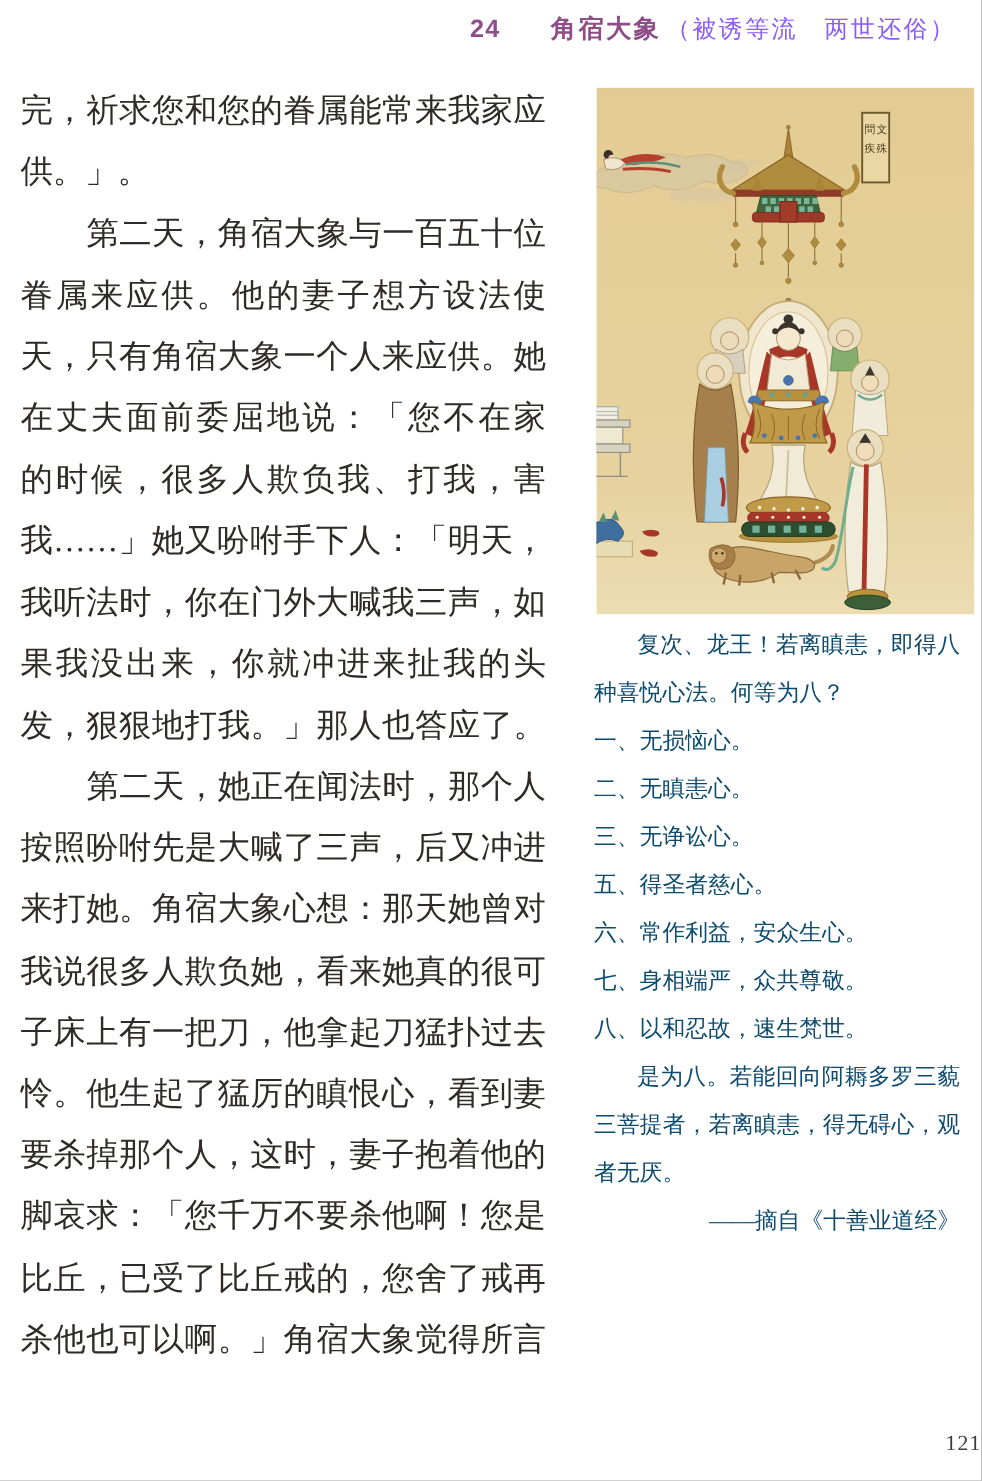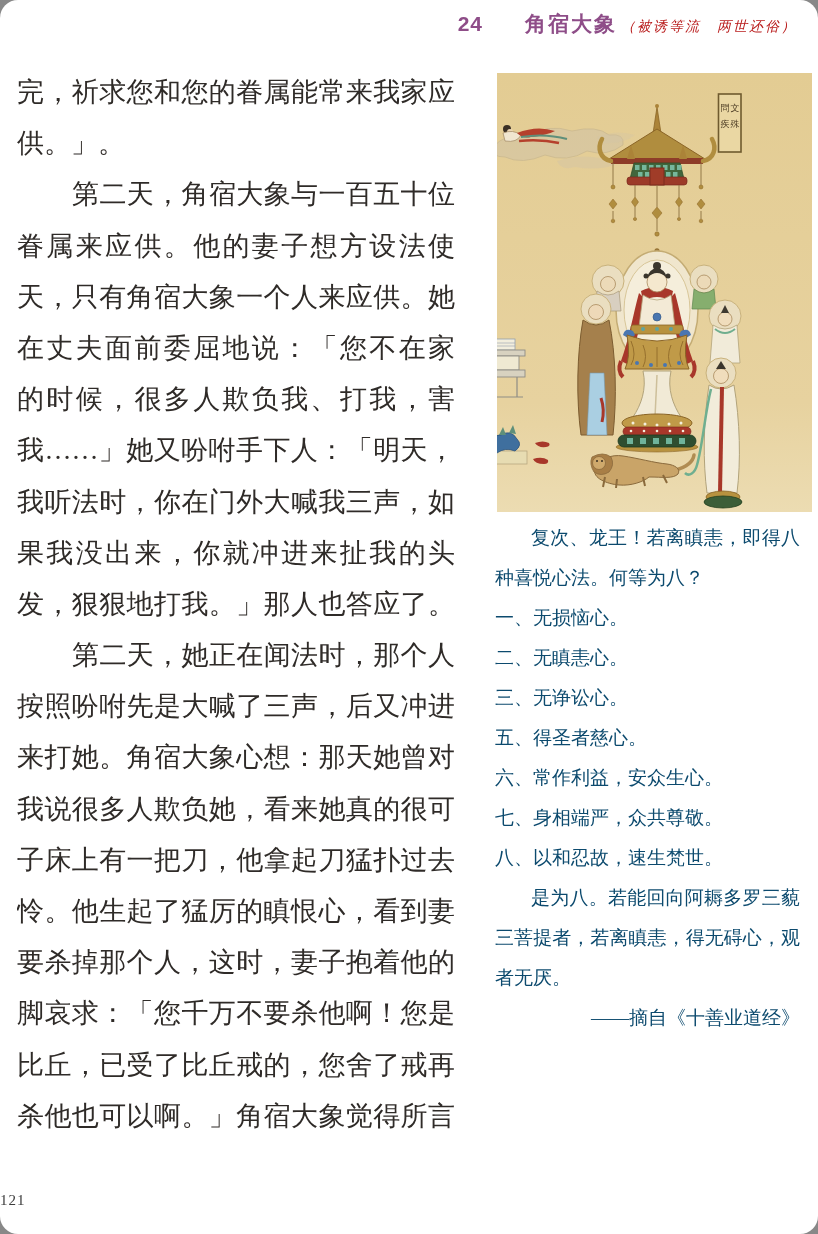--- a/index.html
+++ b/index.html
@@ -3,37 +3,36 @@
 <meta charset="utf-8">
 <style>
   html,body{margin:0;padding:0;background:#888;}
   .page{
     position:relative;
     width:818px;height:1234px;
     background:#ffffff;
     font-family:"Liberation Serif","DejaVu Serif",serif;
     overflow:hidden;
     margin:0 auto;
-    border-radius:18px;
   }
   
   .header{
     position:absolute;top:10px;right:21px;
     white-space:nowrap;
     display:flex;align-items:baseline;
   }
   .header .num{
     color:#8e4d88;font-weight:bold;font-size:21px;letter-spacing:1px;margin-right:6px;
     font-family:"Liberation Sans","DejaVu Sans",sans-serif;
   }
   .header .title{
     color:#8e4d88;font-weight:bold;font-size:21px;letter-spacing:2px;margin-left:36px;
   }
   .header .subtitle{
-    color:#b91c1c;font-size:14px;letter-spacing:2px;margin-left:4px;font-style:italic;
+    color:#8b5cf6;font-size:20px;letter-spacing:2px;margin-left:4px;
   }
   
   .lcol{
     position:absolute;left:17px;top:67px;width:438px;
     color:#2f2b28;
   }
   .lcol .line{
     height:51.2px;line-height:51.2px;font-size:27px;
     text-align:justify;text-align-last:justify;
     overflow:hidden;white-space:nowrap;
@@ -53,21 +52,21 @@
   .rcol .line.indent{padding-left:36px;}
   .rcol .line.noj{text-align-last:left;}
   .rcol .line.right{text-align-last:right;}
   
   .painting{
     position:absolute;left:497px;top:73px;width:315px;height:439px;
   }
   
   .pagenum{
     position:absolute;left:0;right:0;top:1192px;
-    text-align:left;font-size:15px;color:#3c3c3c;letter-spacing:1px;
+    text-align:right;font-size:18px;color:#3c3c3c;letter-spacing:1px;
   }
 </style>
 </head>
 <body>
 
 <div class="page">
 
   <div class="header">
     <span class="num">24</span>
     <span class="title">角宿大象</span>

